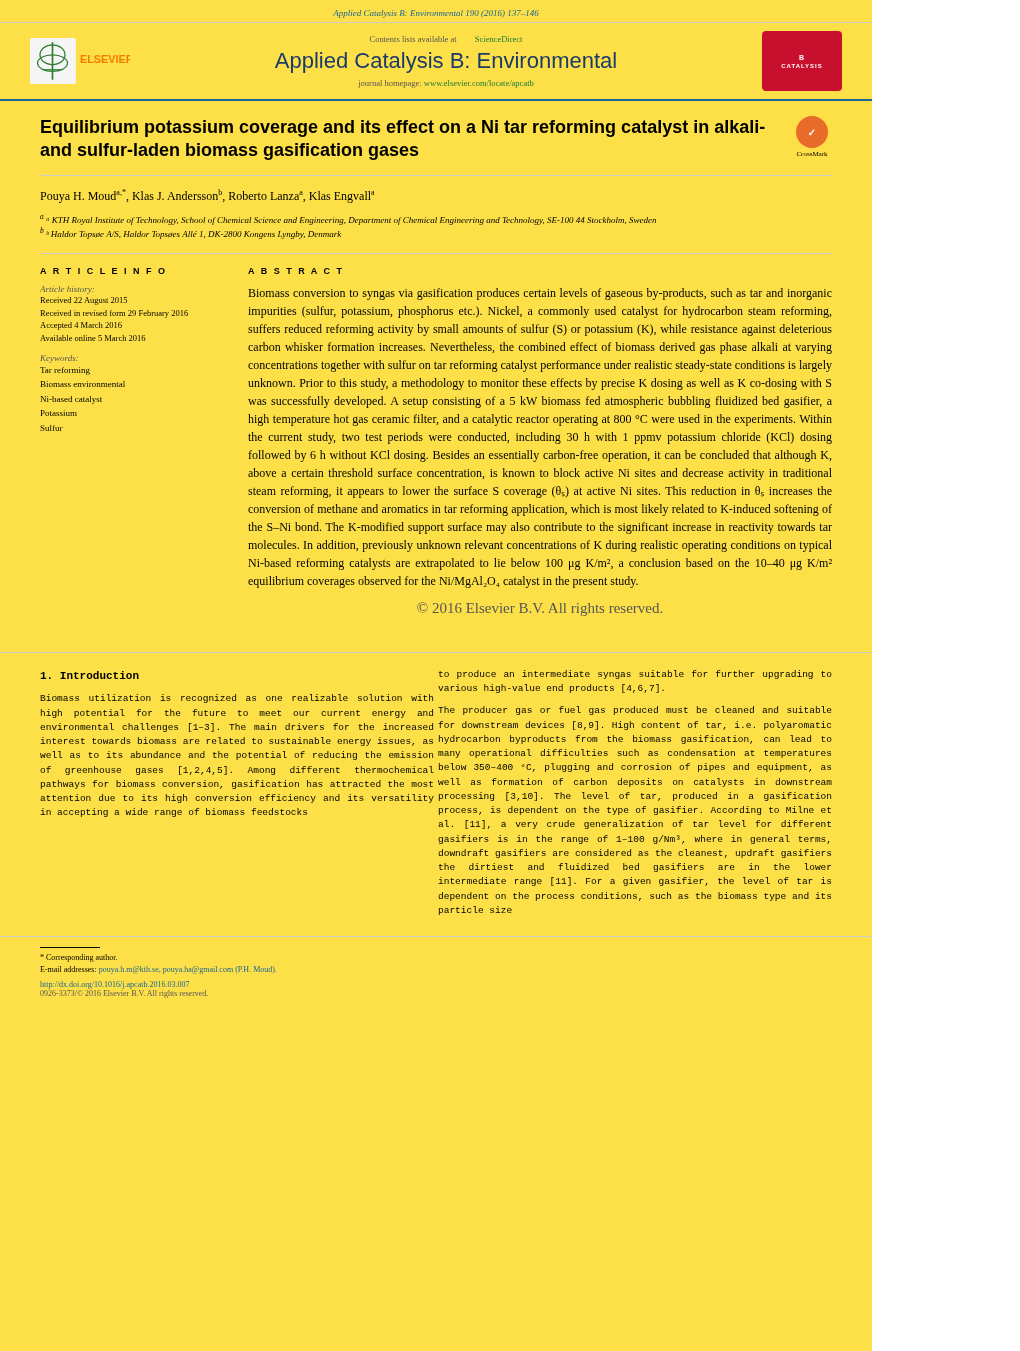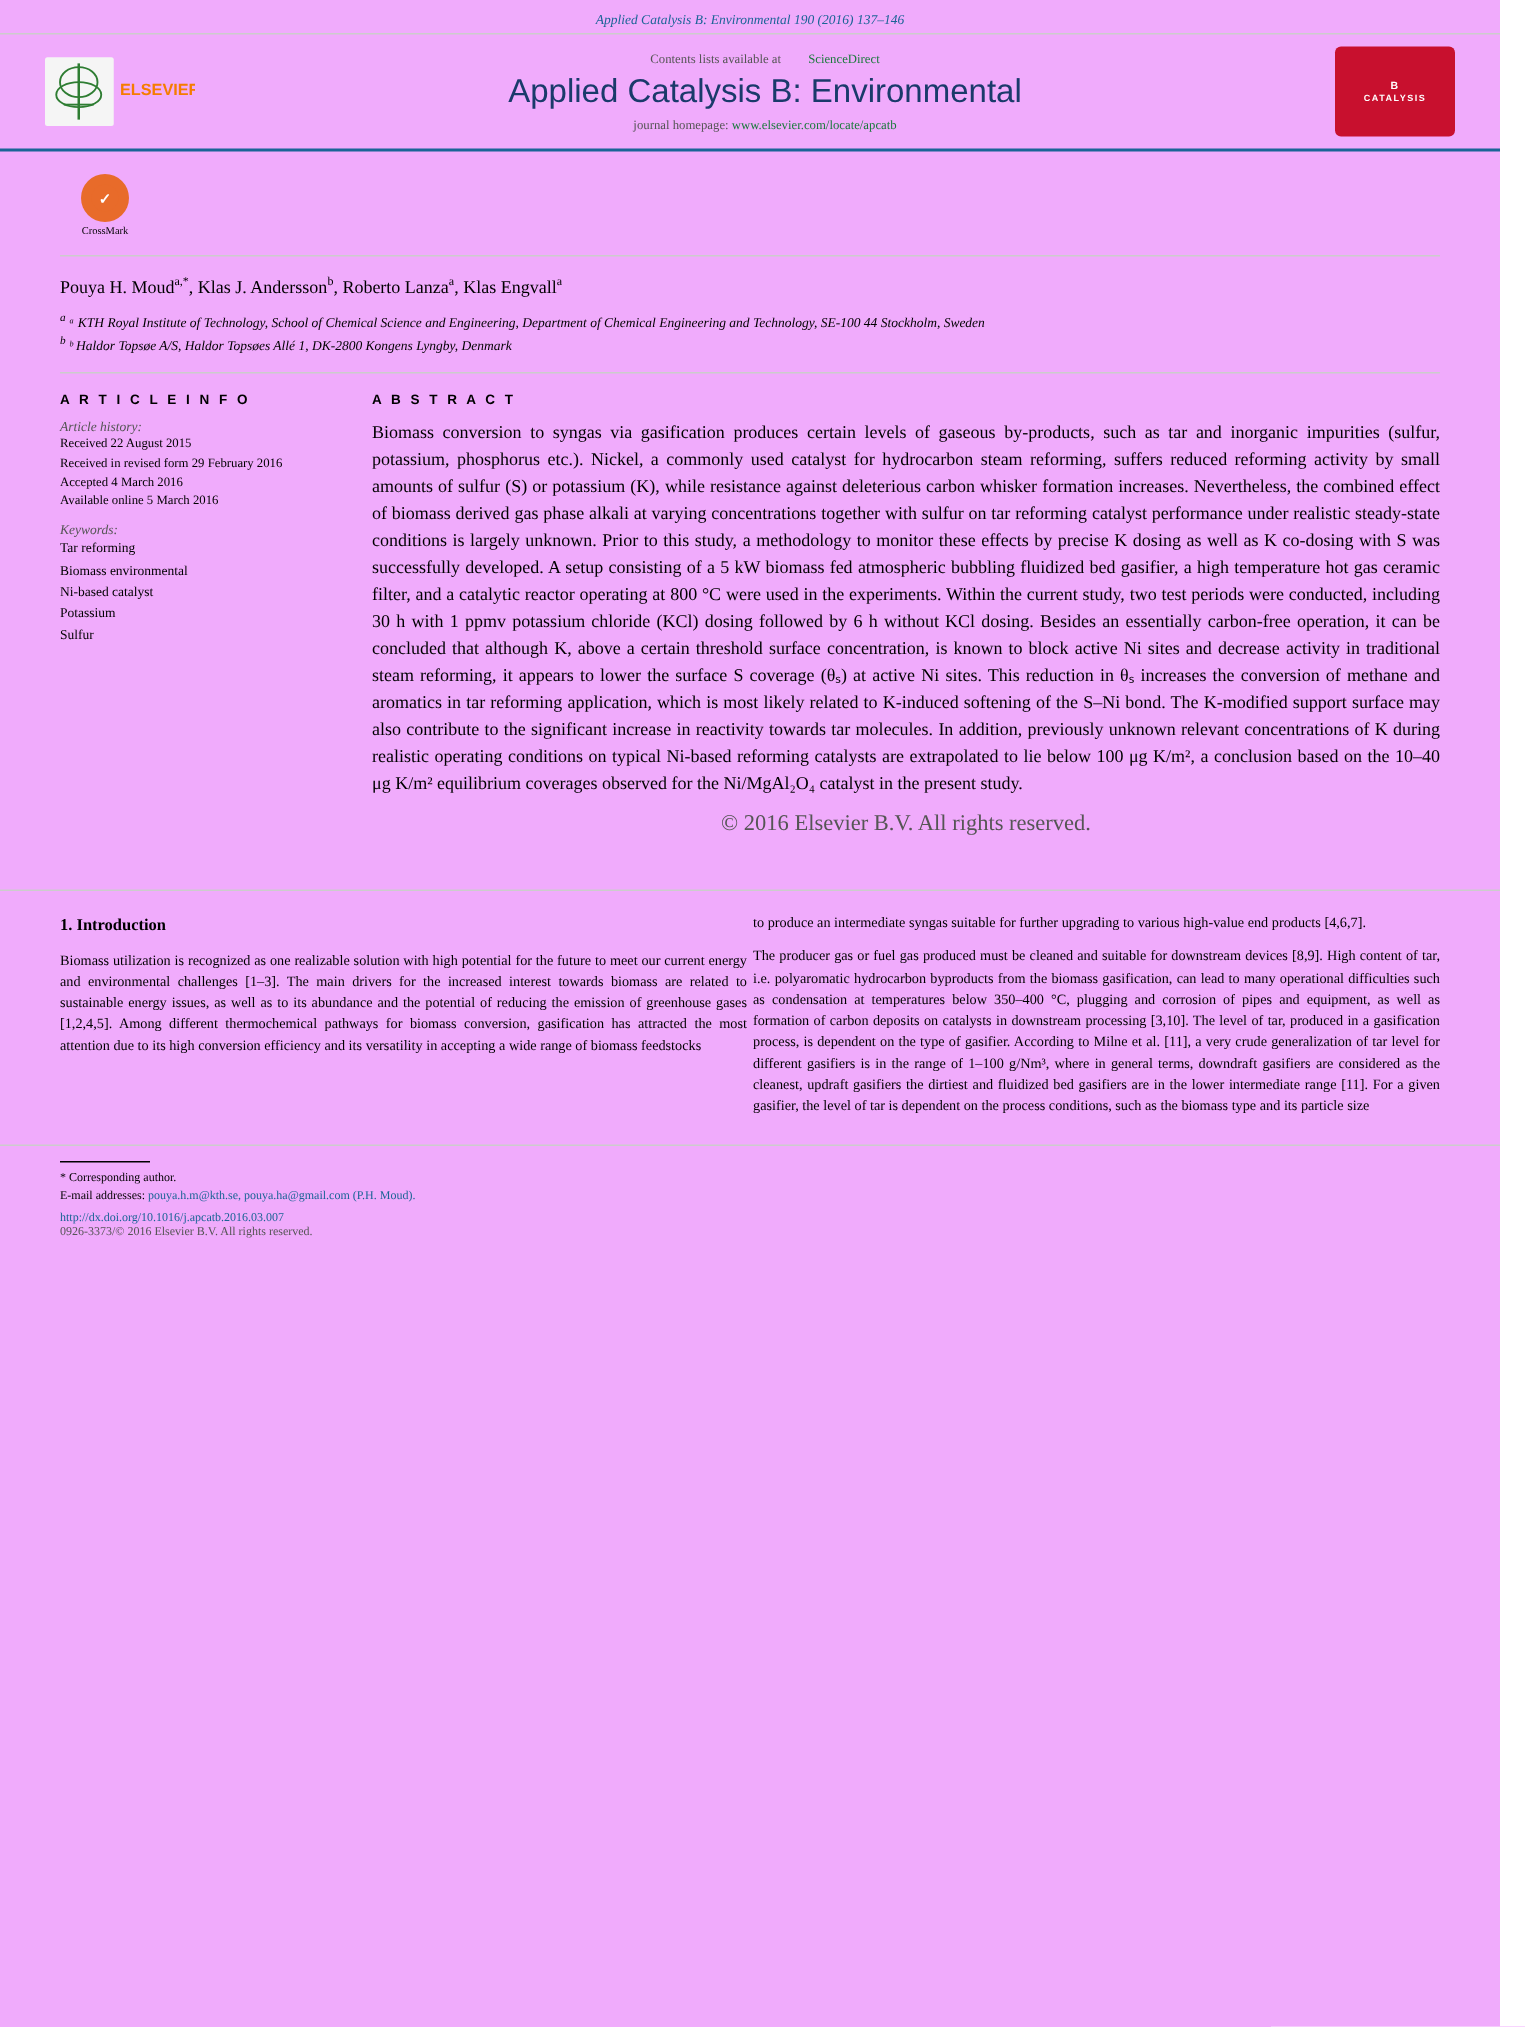--- a/index.html
+++ b/index.html
@@ -5,23 +5,23 @@
     * { margin: 0; padding: 0; box-sizing: border-box; }
     body {
       background: #fff;
       font-family: 'Times New Roman', Times, serif;
       font-size: 10px;
       color: #000;
       width: 1020px;
       min-height: 1351px;
     }
     .page {
-      width: 1000px;
+      width: 872px;
       min-height: 1351px;
-      background: #f0abfc;
+      background: #fde047;
       padding: 0;
     }
     
     .journal-header {
       text-align: center;
       padding: 8px 20px 4px;
       border-bottom: 1px solid #ccc;
     }
     .journal-ref-link {
       color: #1a6496;
@@ -202,20 +202,21 @@
     .section-divider {
       border: none;
       border-top: 1px solid #ccc;
       margin: 15px 0;
     }
     
     .intro-two-col {
       display: flex;
       gap: 4px;
       padding: 0 40px;
+      font-family: Liberation Mono, monospace;
     }
     .intro-col {
       flex: 1;
       font-size: 9.5px;
       line-height: 1.5;
       text-align: justify;
     }
     .intro-col p {
       margin-bottom: 8px;
     }
@@ -286,20 +287,21 @@
 
     <div class="catalyst-logo">
       <div style="font-size:7px; letter-spacing:1px; margin-bottom:2px;">B</div>
       <div style="font-size:6px; letter-spacing:1px;">CATALYSIS</div>
     </div>
   </div>
 
   <div class="article-body">
 
     <div class="article-title-section">
+      <div class="article-title">Equilibrium potassium coverage and its effect on a Ni tar reforming catalyst in alkali- and sulfur-laden biomass gasification gases</div>
       <div class="crossmark">
         <div class="crossmark-badge">
           <svg width="20" height="20" viewBox="0 0 20 20">
             <circle cx="10" cy="10" r="9" fill="#e86b2a"></circle>
             <text x="10" y="14" text-anchor="middle" fill="white" font-size="10" font-family="Arial" font-weight="bold">✓</text>
           </svg>
         </div>
         <div class="crossmark-text">CrossMark</div>
       </div>
     </div>

